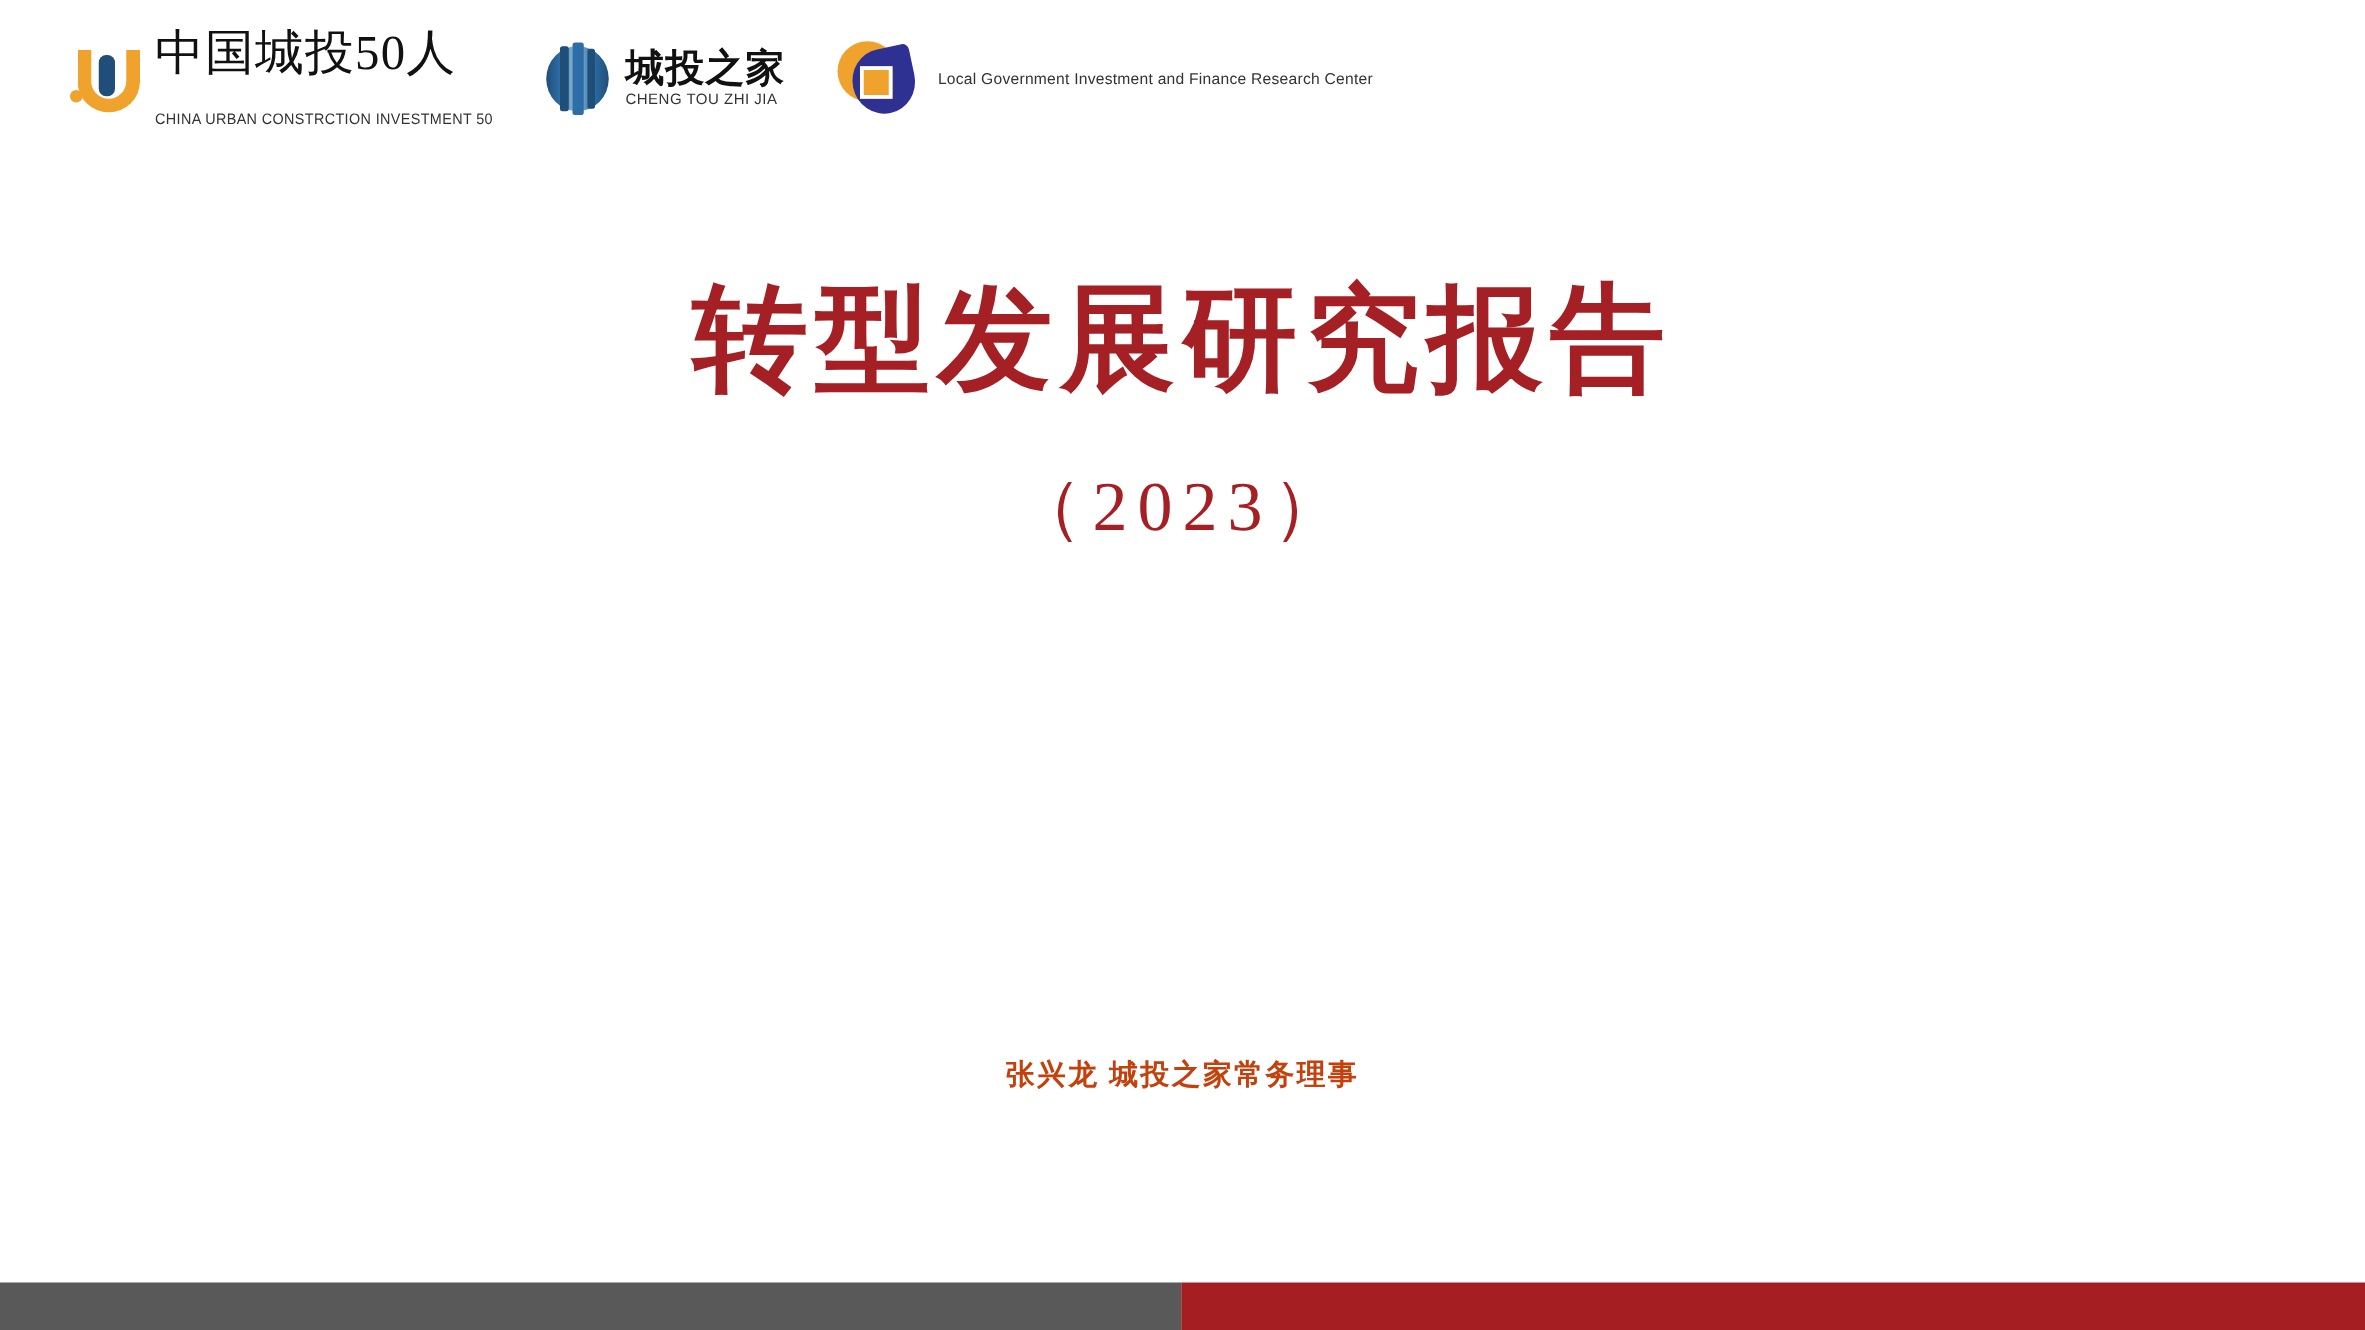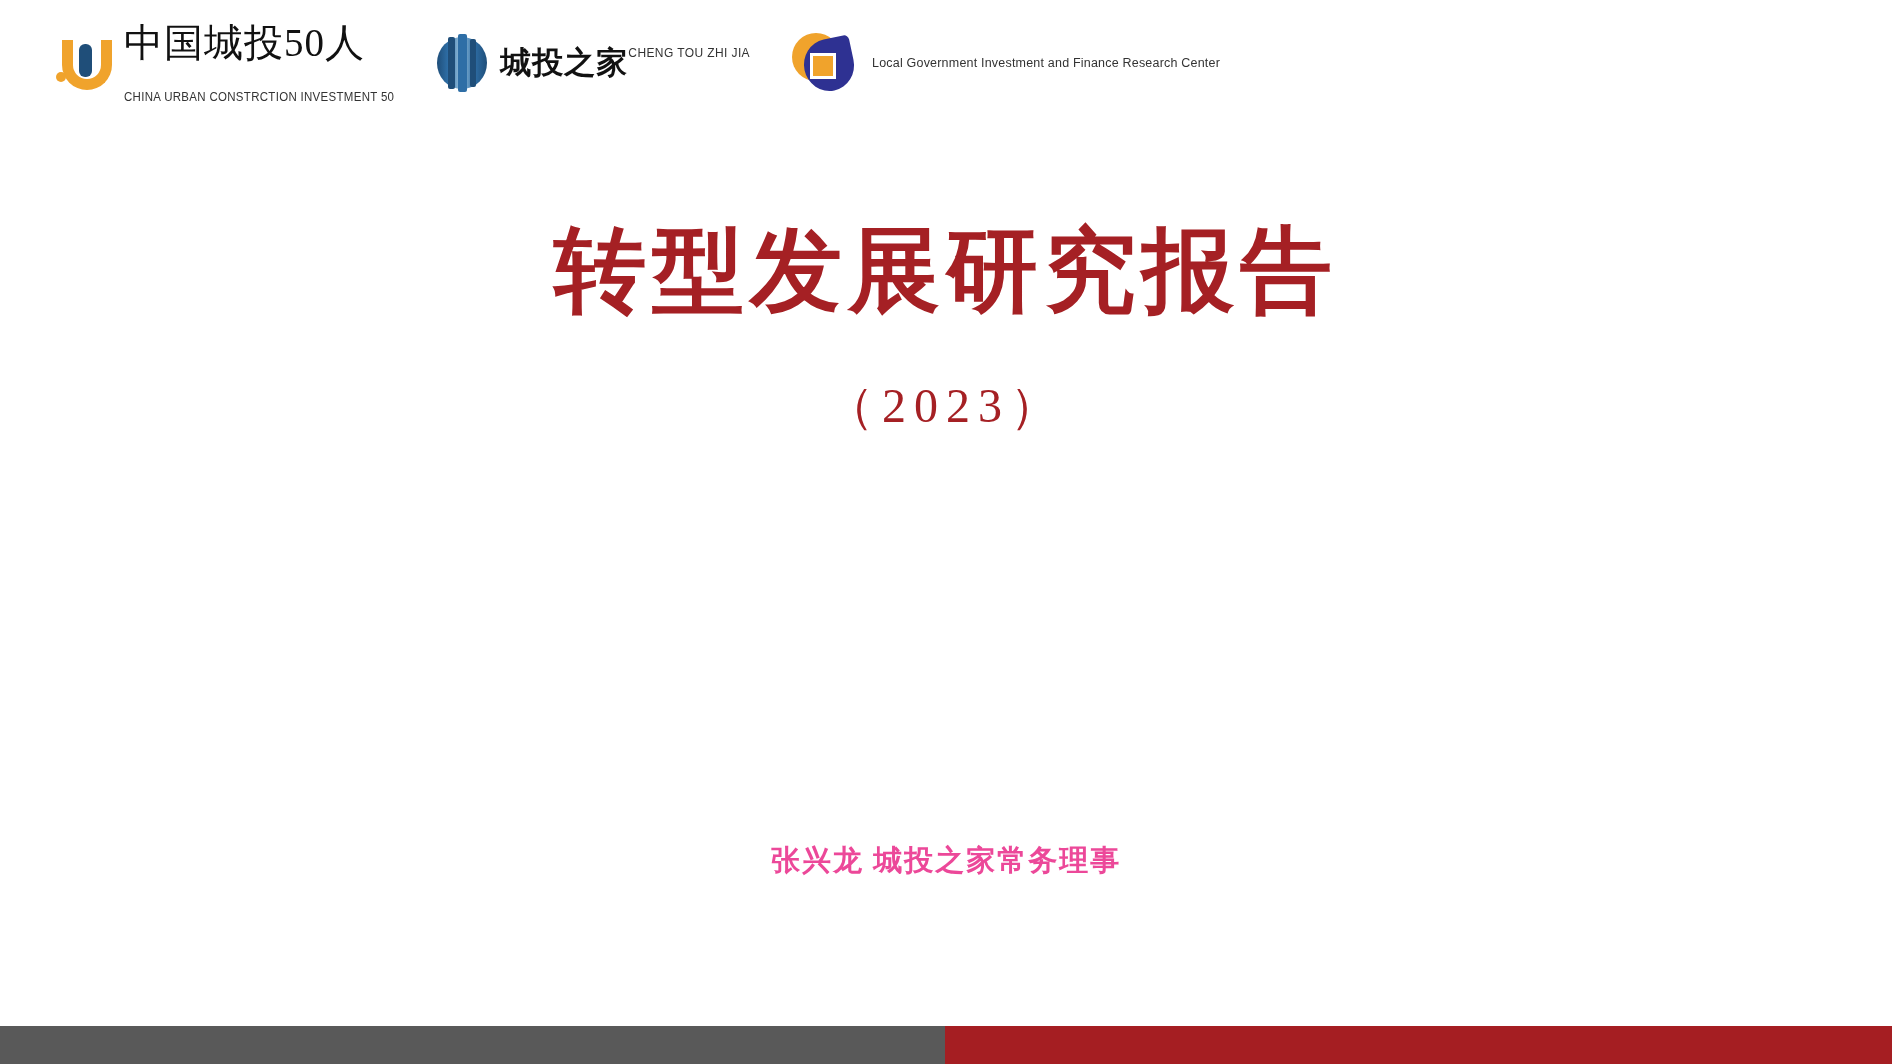--- a/index.html
+++ b/index.html
@@ -109,21 +109,21 @@
     background: linear-gradient(90deg,#1F4E79 0%, #2E6EA6 22%, #9BC3DE 48%, #2E6EA6 74%, #1F4E79 100%);
   }
   .logo-2 .bar-a, .logo-2 .bar-b, .logo-2 .bar-c {
     position: absolute;
     background: #1F4E79;
     border-radius: 2px;
   }
   .logo-2 .bar-a { left: 14px; top: 5px;  width: 7px;  height: 52px; }
   .logo-2 .bar-b { left: 24px; top: 2px;  width: 9px;  height: 58px; background:#2E6EA6; }
   .logo-2 .bar-c { left: 36px; top: 7px;  width: 6px;  height: 48px; }
-  .logo-2 .texts { display: flex; flex-direction: row; }
+  .logo-2 .texts { display: flex; flex-direction: column; }
   .logo-2 .cn {
     font-family: "Liberation Serif", "DejaVu Serif", serif;
     font-weight: bold;
     font-size: 31px;
     line-height: 34px;
     color: #111111;
     letter-spacing: 1px;
     white-space: nowrap;
   }
   .logo-2 .en {
@@ -198,40 +198,40 @@
     font-weight: bold;
     color: #A52024;
     font-size: 92px;
     line-height: 150px;
     letter-spacing: 6px;
     white-space: nowrap;
   }
   .title-year {
     font-family: "Liberation Serif", "DejaVu Serif", serif;
     color: #A52024;
-    font-size: 48px;
+    font-size: 56px;
     line-height: 120px;
     letter-spacing: 8px;
     white-space: nowrap;
   }
 
   
   .byline-block {
     position: absolute;
     left: 0;
     right: 0;
     top: 840px;
     text-align: center;
   }
   .byline {
     font-family: "Liberation Serif", "DejaVu Serif", serif;
     font-weight: bold;
-    font-size: 29px;
+    font-size: 23px;
     line-height: 40px;
-    color: #ec4899;
+    color: #c2410c;
     letter-spacing: 2px;
     white-space: nowrap;
   }
   .date {
     margin-top: 36px;
     font-family: "Liberation Serif", "DejaVu Serif", serif;
     font-weight: bold;
     font-size: 24px;
     line-height: 32px;
     color: #111111;

